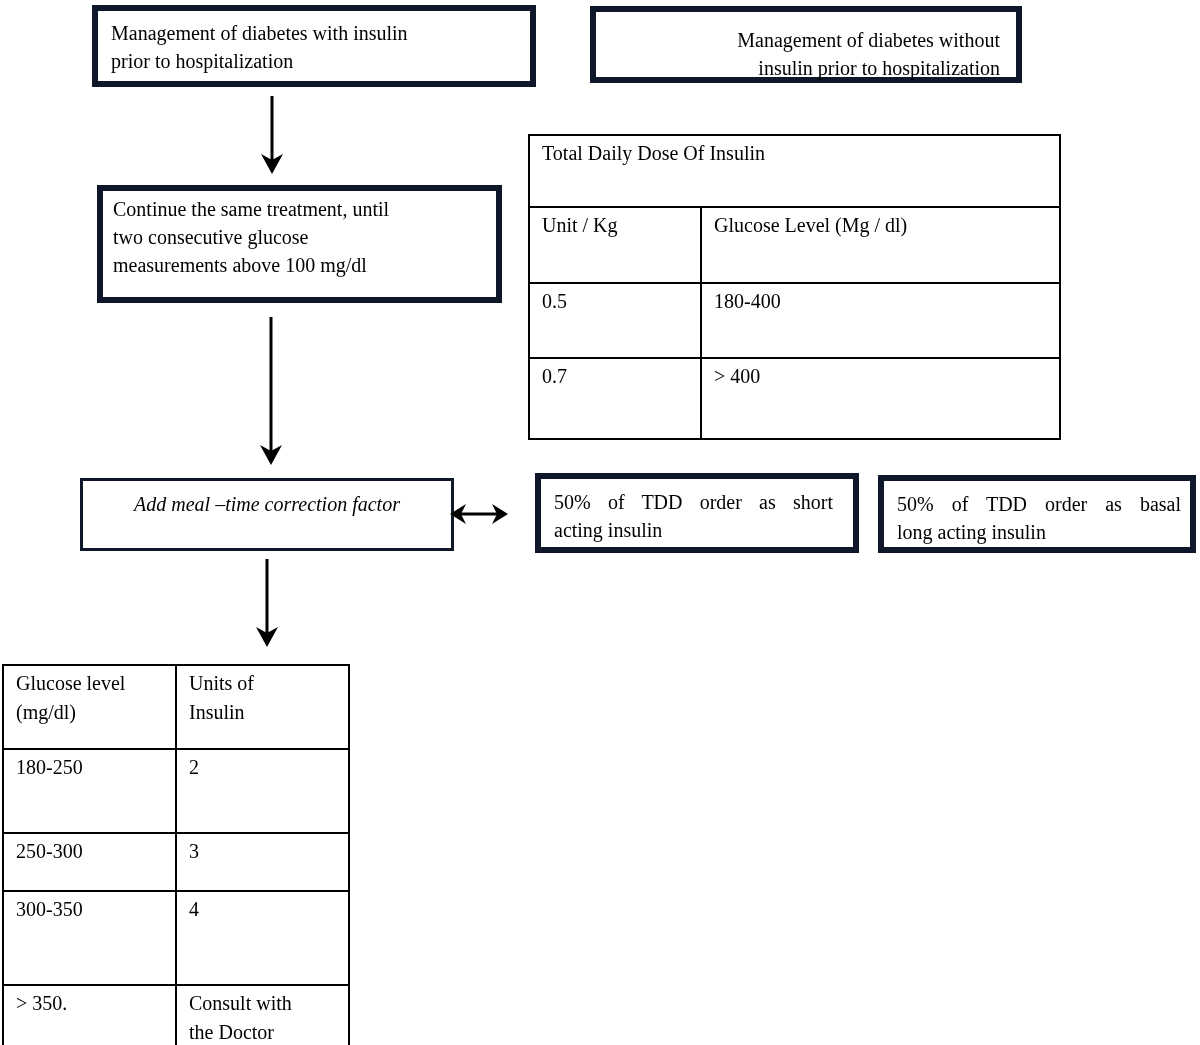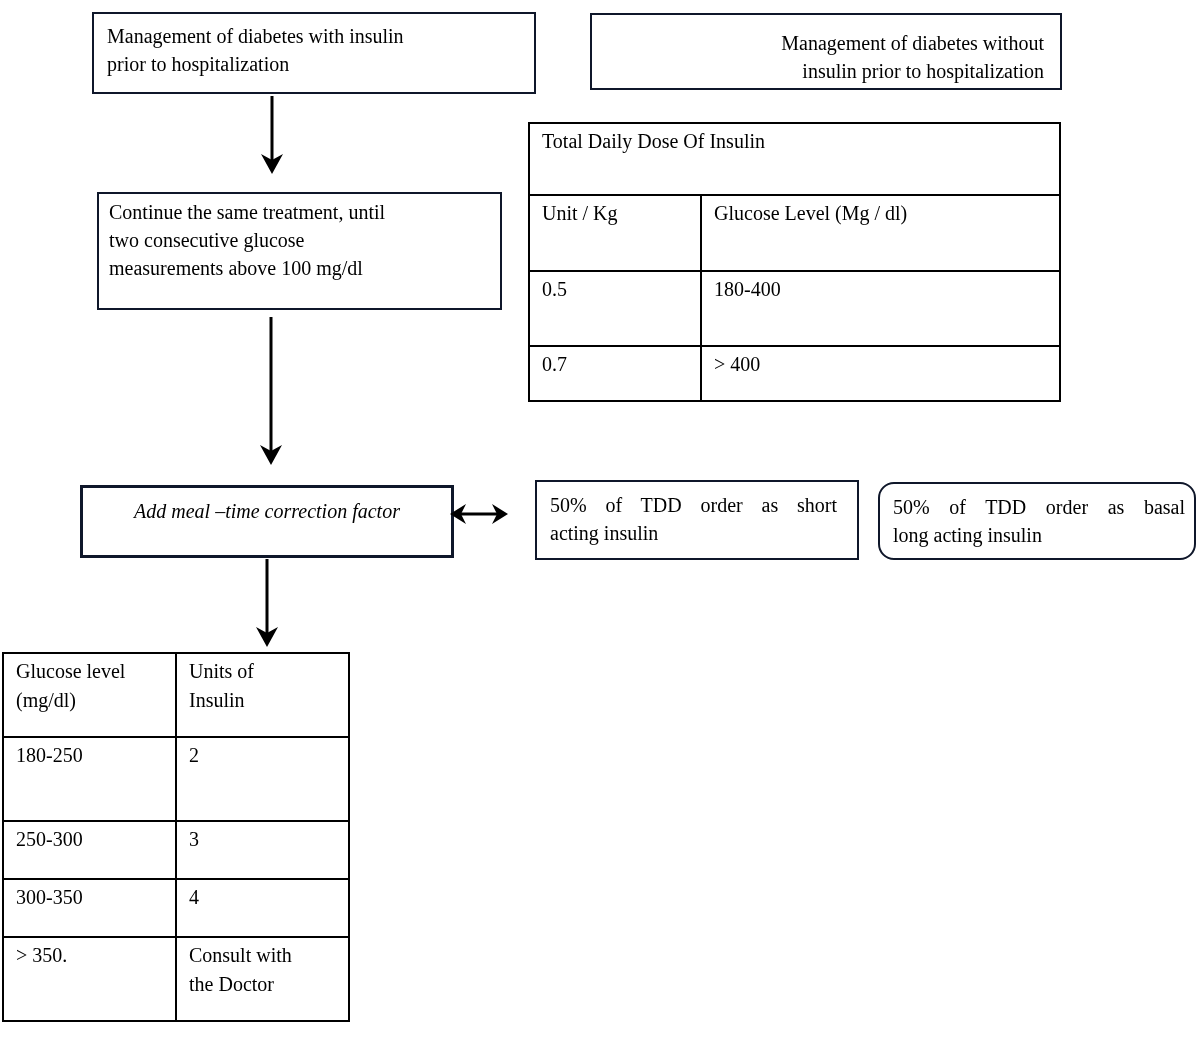--- a/index.html
+++ b/index.html
@@ -8,43 +8,43 @@
     width: 1200px;
     height: 1045px;
     background: #ffffff;
     color: #000000;
     font-family: "Liberation Serif", "DejaVu Serif", serif;
     font-size: 20px;
     overflow: hidden;
   }
   .box {
     position: absolute;
-    border: 2px solid #0f172a;
+    border: 6px solid #0f172a;
     box-sizing: border-box;
     line-height: 28px;
     background: #fff;
-    margin-top: 7px;
   }
   .tline { white-space: nowrap; }
   .justify-last { text-align: justify; text-align-last: justify; white-space: normal; }
 
   
   .b-with      { left: 92px;  top: 5px;   width: 444px; height: 82px;  padding: 8px 8px 0 13px; }
-  .b-without   { left: 590px; top: 6px;   width: 472px; height: 77px;  padding: 14px 16px 0 8px; text-align: right; }
+  .b-without   { left: 590px; top: 6px;   width: 432px; height: 77px;  padding: 14px 16px 0 8px; text-align: right; }
   .b-continue  { left: 97px;  top: 185px; width: 405px; height: 118px; padding: 4px 8px 0 10px; }
   .b-addmeal   { left: 80px;  top: 478px; width: 374px; height: 73px;  padding: 9px 4px 0 4px; border-width: 3px; text-align: center; font-style: italic; }
   .b-short     { left: 535px; top: 473px; width: 324px; height: 80px;  padding: 9px 20px 0 13px; }
-  .b-basal     { left: 878px; top: 475px; width: 318px; height: 78px;  padding: 9px 9px 0 13px; border-radius: 16px; }
+  .b-basal     { left: 878px; top: 475px; width: 318px; height: 78px;  padding: 9px 9px 0 13px; }
 
   
   table.grid {
     position: absolute;
     border-collapse: collapse;
     table-layout: fixed;
     background: #fff;
+    margin-top: 12px;
   }
   table.grid td {
     border: 2px solid #000;
     vertical-align: top;
     padding: 3px 8px 0 12px;
     line-height: 29px;
     overflow: hidden;
   }
   .t-tdd  { left: 528px; top: 122px; width: 531px; }
   .t-corr { left: 2px;   top: 652px; width: 346px; }
@@ -90,21 +90,21 @@
       <td colspan="2">Total Daily Dose Of Insulin</td>
     </tr>
     <tr style="height:76px">
       <td>Unit / Kg</td>
       <td>Glucose Level (Mg / dl)</td>
     </tr>
     <tr style="height:75px">
       <td>0.5</td>
       <td>180-400</td>
     </tr>
-    <tr style="height:55px">
+    <tr style="height:81px">
       <td>0.7</td>
       <td>&gt; 400</td>
     </tr>
   </tbody>
     </table>
 
   <div class="arrow" style="left:258px; top:317px;">
     <svg width="26" height="148" viewBox="0 0 26 148">
       <rect x="11.5" y="0" width="3" height="134" fill="#000"></rect>
       <polygon points="2,128 13,134 24,128 13,148" fill="#000"></polygon>
@@ -157,21 +157,21 @@
       </td>
     </tr>
     <tr style="height:84px">
       <td>180-250</td>
       <td>2</td>
     </tr>
     <tr style="height:58px">
       <td>250-300</td>
       <td>3</td>
     </tr>
-    <tr style="height:58px">
+    <tr style="height:94px">
       <td>300-350</td>
       <td>4</td>
     </tr>
     <tr style="height:84px">
       <td>&gt; 350.</td>
       <td>
         <div>Consult with</div>
         <div>the Doctor</div>
       </td>
     </tr>

